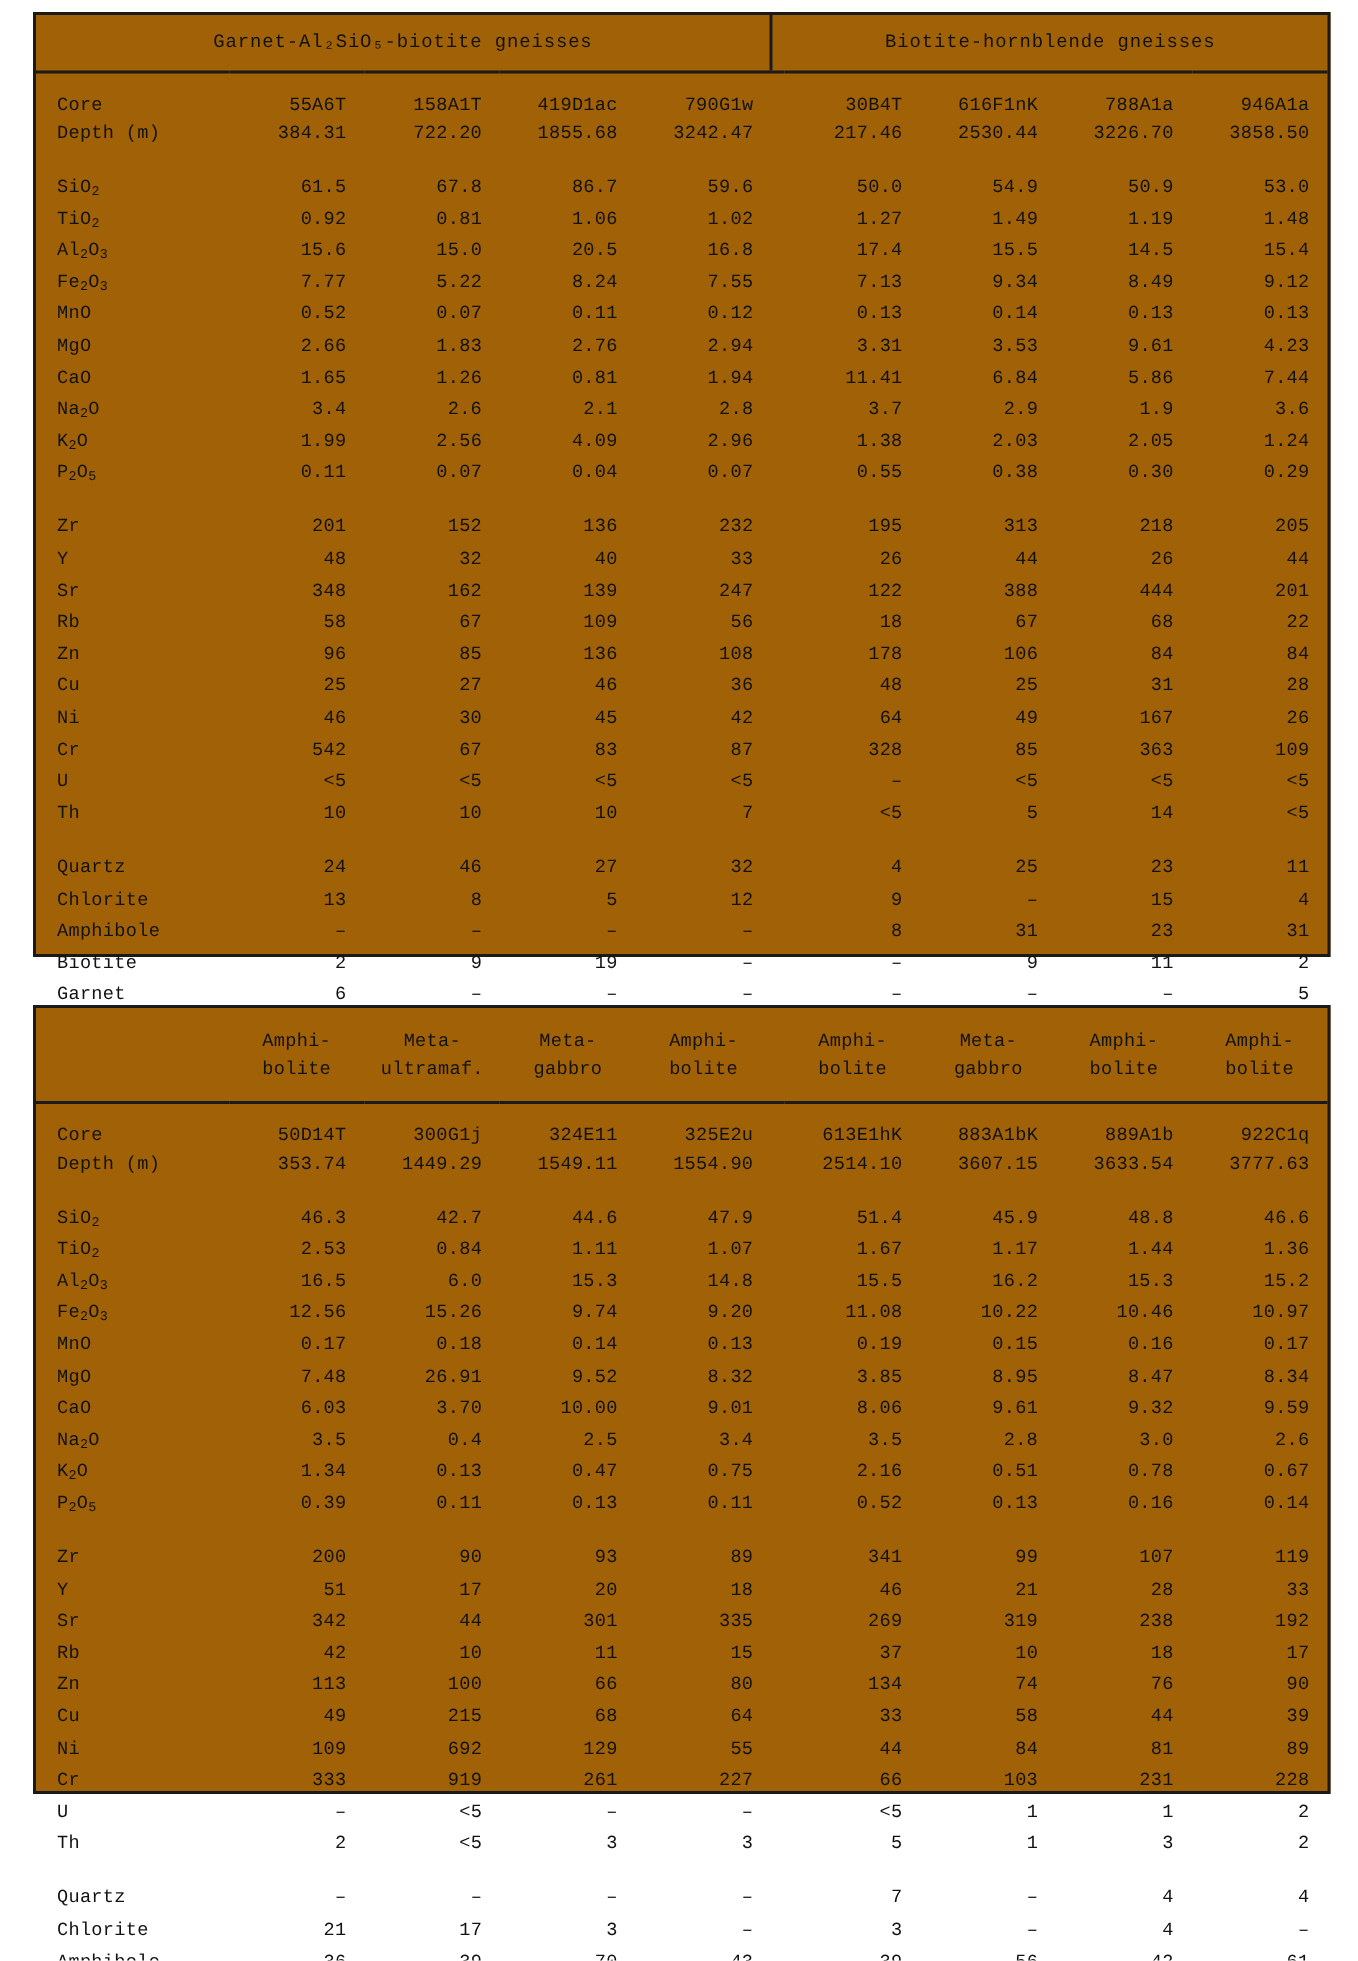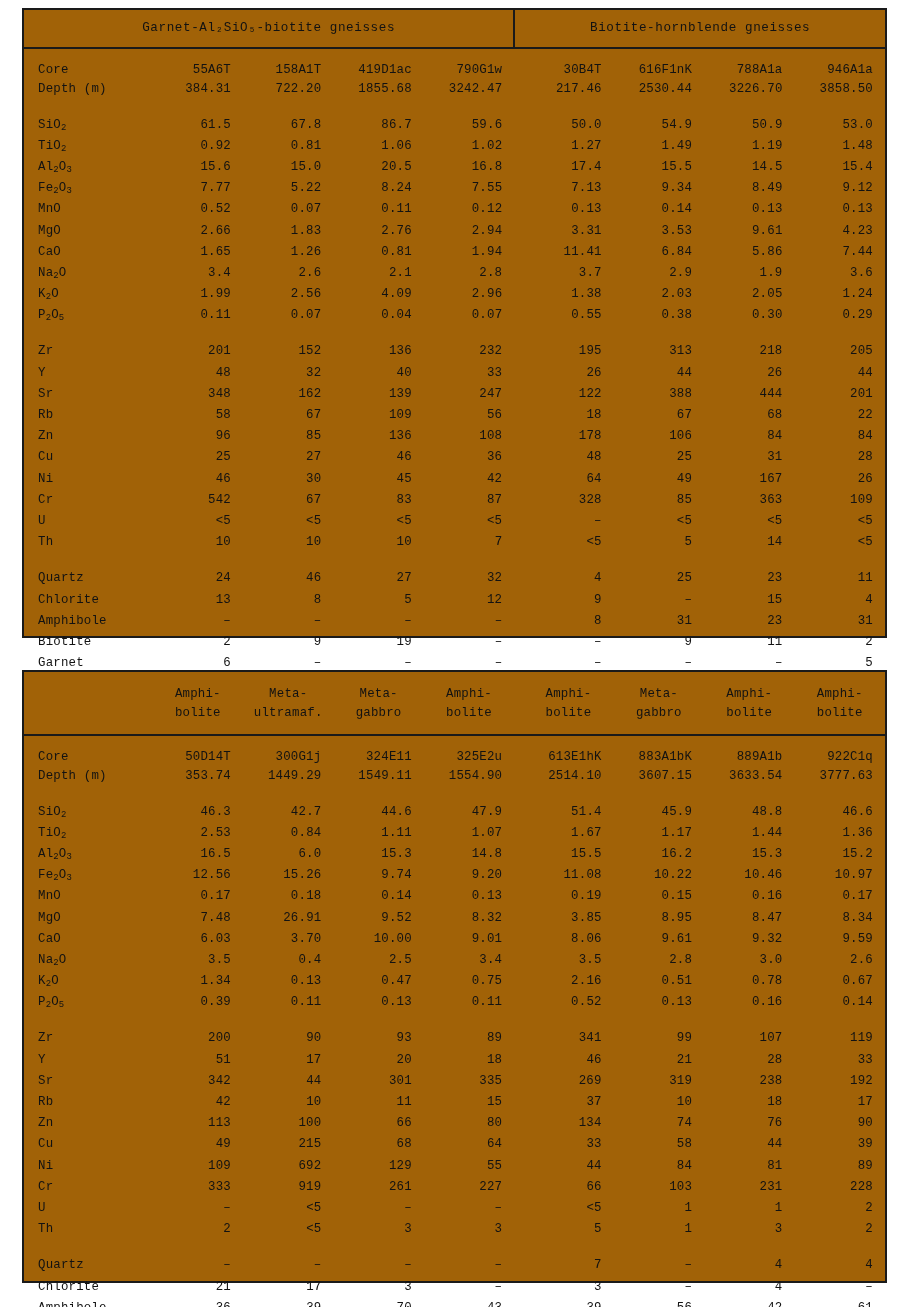--- a/index.html
+++ b/index.html
@@ -26,21 +26,21 @@
   }
 
   .table-block {
     border: 2.5px solid #1a1a1a;
     background: #a16207;
     box-sizing: border-box;
     position: relative;
   }
 
   .table-block.first { height: 630px; }
-  .table-block.second { height: 613px; margin-top: 32px; font-family: Liberation Mono, monospace; }
+  .table-block.second { height: 526px; margin-top: 32px; font-family: Liberation Mono, monospace; }
 
   table.sheet {
     width: 100%;
     border-collapse: collapse;
     table-layout: fixed;
     font-size: 12.4px;
     line-height: 1.0;
   }
 
   

